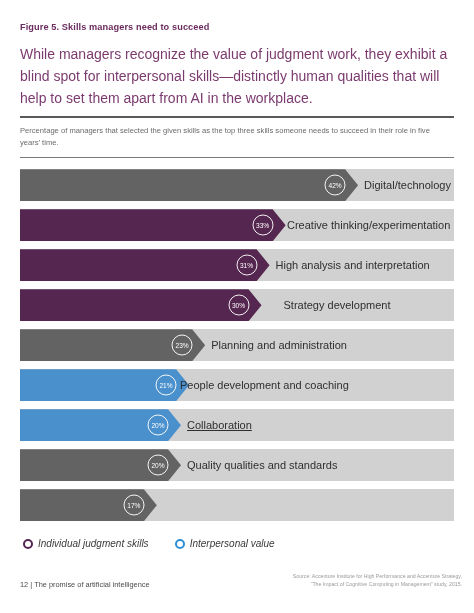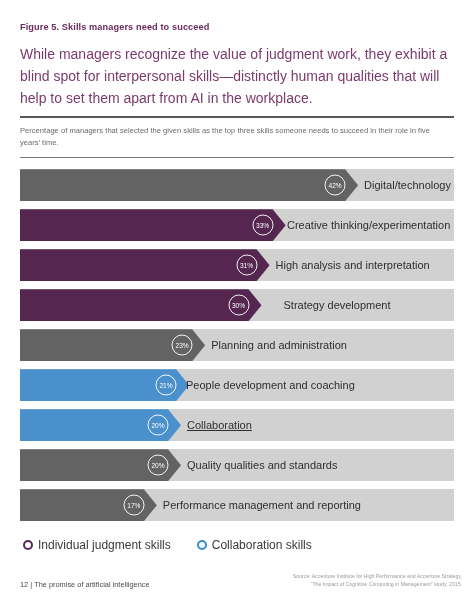--- a/index.html
+++ b/index.html
@@ -51,21 +51,21 @@
     position: absolute; top: 50%; transform: translateY(-50%);
     font-size: 11px; color: #2f2f2f; white-space: nowrap;
   }
 
   .legend {
     display: flex; align-items: center; gap: 26px;
     margin-top: 13px; padding-left: 3px;
   }
   .legend-item { display: flex; align-items: center; gap: 5px; }
   .ring { width: 10px; height: 10px; border-radius: 50%; border: 2.2px solid #000; }
-  .legend-text { font-size: 12px; color: #3a3a3a; }
+  .legend-text { font-size: 10px; color: #3a3a3a; font-style: italic; }
 
   .footer {
     position: absolute; left: 20px; right: 12px; bottom: 24px;
     display: flex; align-items: flex-end; justify-content: space-between;
   }
   .page-num { font-size: 7.4px; color: #4a4a4a; }
   .source { font-size: 5.2px; color: #9a9a9a; text-align: right; line-height: 1.5; }
 </style>
 </head>
 <body>
@@ -110,50 +110,49 @@
       <div class="row">
         <div class="track"></div>
         <div class="arrow" style="width: 185.15px; background: rgb(99, 99, 99);"></div>
         <div class="badge" style="left: 162.15px;">23%</div>
         <div class="bar-label" style="left: 191.15px; text-align: right;">Planning and administration</div>
       </div>
       <div class="row">
         <div class="track"></div>
         <div class="arrow" style="width: 169.05px; background: rgb(74, 144, 204);"></div>
         <div class="badge" style="left: 146.05px;">21%</div>
-        <div class="bar-label" style="left: 166px;">People development and coaching</div>
+        <div class="bar-label" style="left: 160px;">People development and coaching</div>
       </div>
       <div class="row">
         <div class="track"></div>
         <div class="arrow" style="width: 161px; background: rgb(74, 144, 204);"></div>
         <div class="badge" style="left: 138px;">20%</div>
         <div class="bar-label" style="left: 167px; text-decoration: underline;">Collaboration</div>
       </div>
       <div class="row">
         <div class="track"></div>
         <div class="arrow" style="width: 161px; background: rgb(99, 99, 99);"></div>
         <div class="badge" style="left: 138px;">20%</div>
         <div class="bar-label" style="left: 167px;">Quality qualities and standards</div>
       </div>
       <div class="row">
         <div class="track"></div>
         <div class="arrow" style="width: 136.85px; background: rgb(99, 99, 99);"></div>
         <div class="badge" style="left: 113.85px;">17%</div>
-        <div class="bar-label" style="left: 142.85px;">Performance management and reporting</div>
       </div>
     </div>
 
   <div class="legend" id="legend">
       <div class="legend-item">
         <span class="ring" style="border-color: rgb(85, 39, 80);"></span>
         <span class="legend-text">Individual judgment skills</span>
       </div>
       <div class="legend-item">
         <span class="ring" style="border-color: rgb(47, 143, 212);"></span>
-        <span class="legend-text">Collaboration skills</span>
+        <span class="legend-text">Interpersonal value</span>
       </div>
     </div>
 
   <div class="footer">
     <div class="page-num">
       <span>12</span>
       <span>|</span>
       <span>The promise of artificial intelligence</span>
     </div>
     <div class="source">

